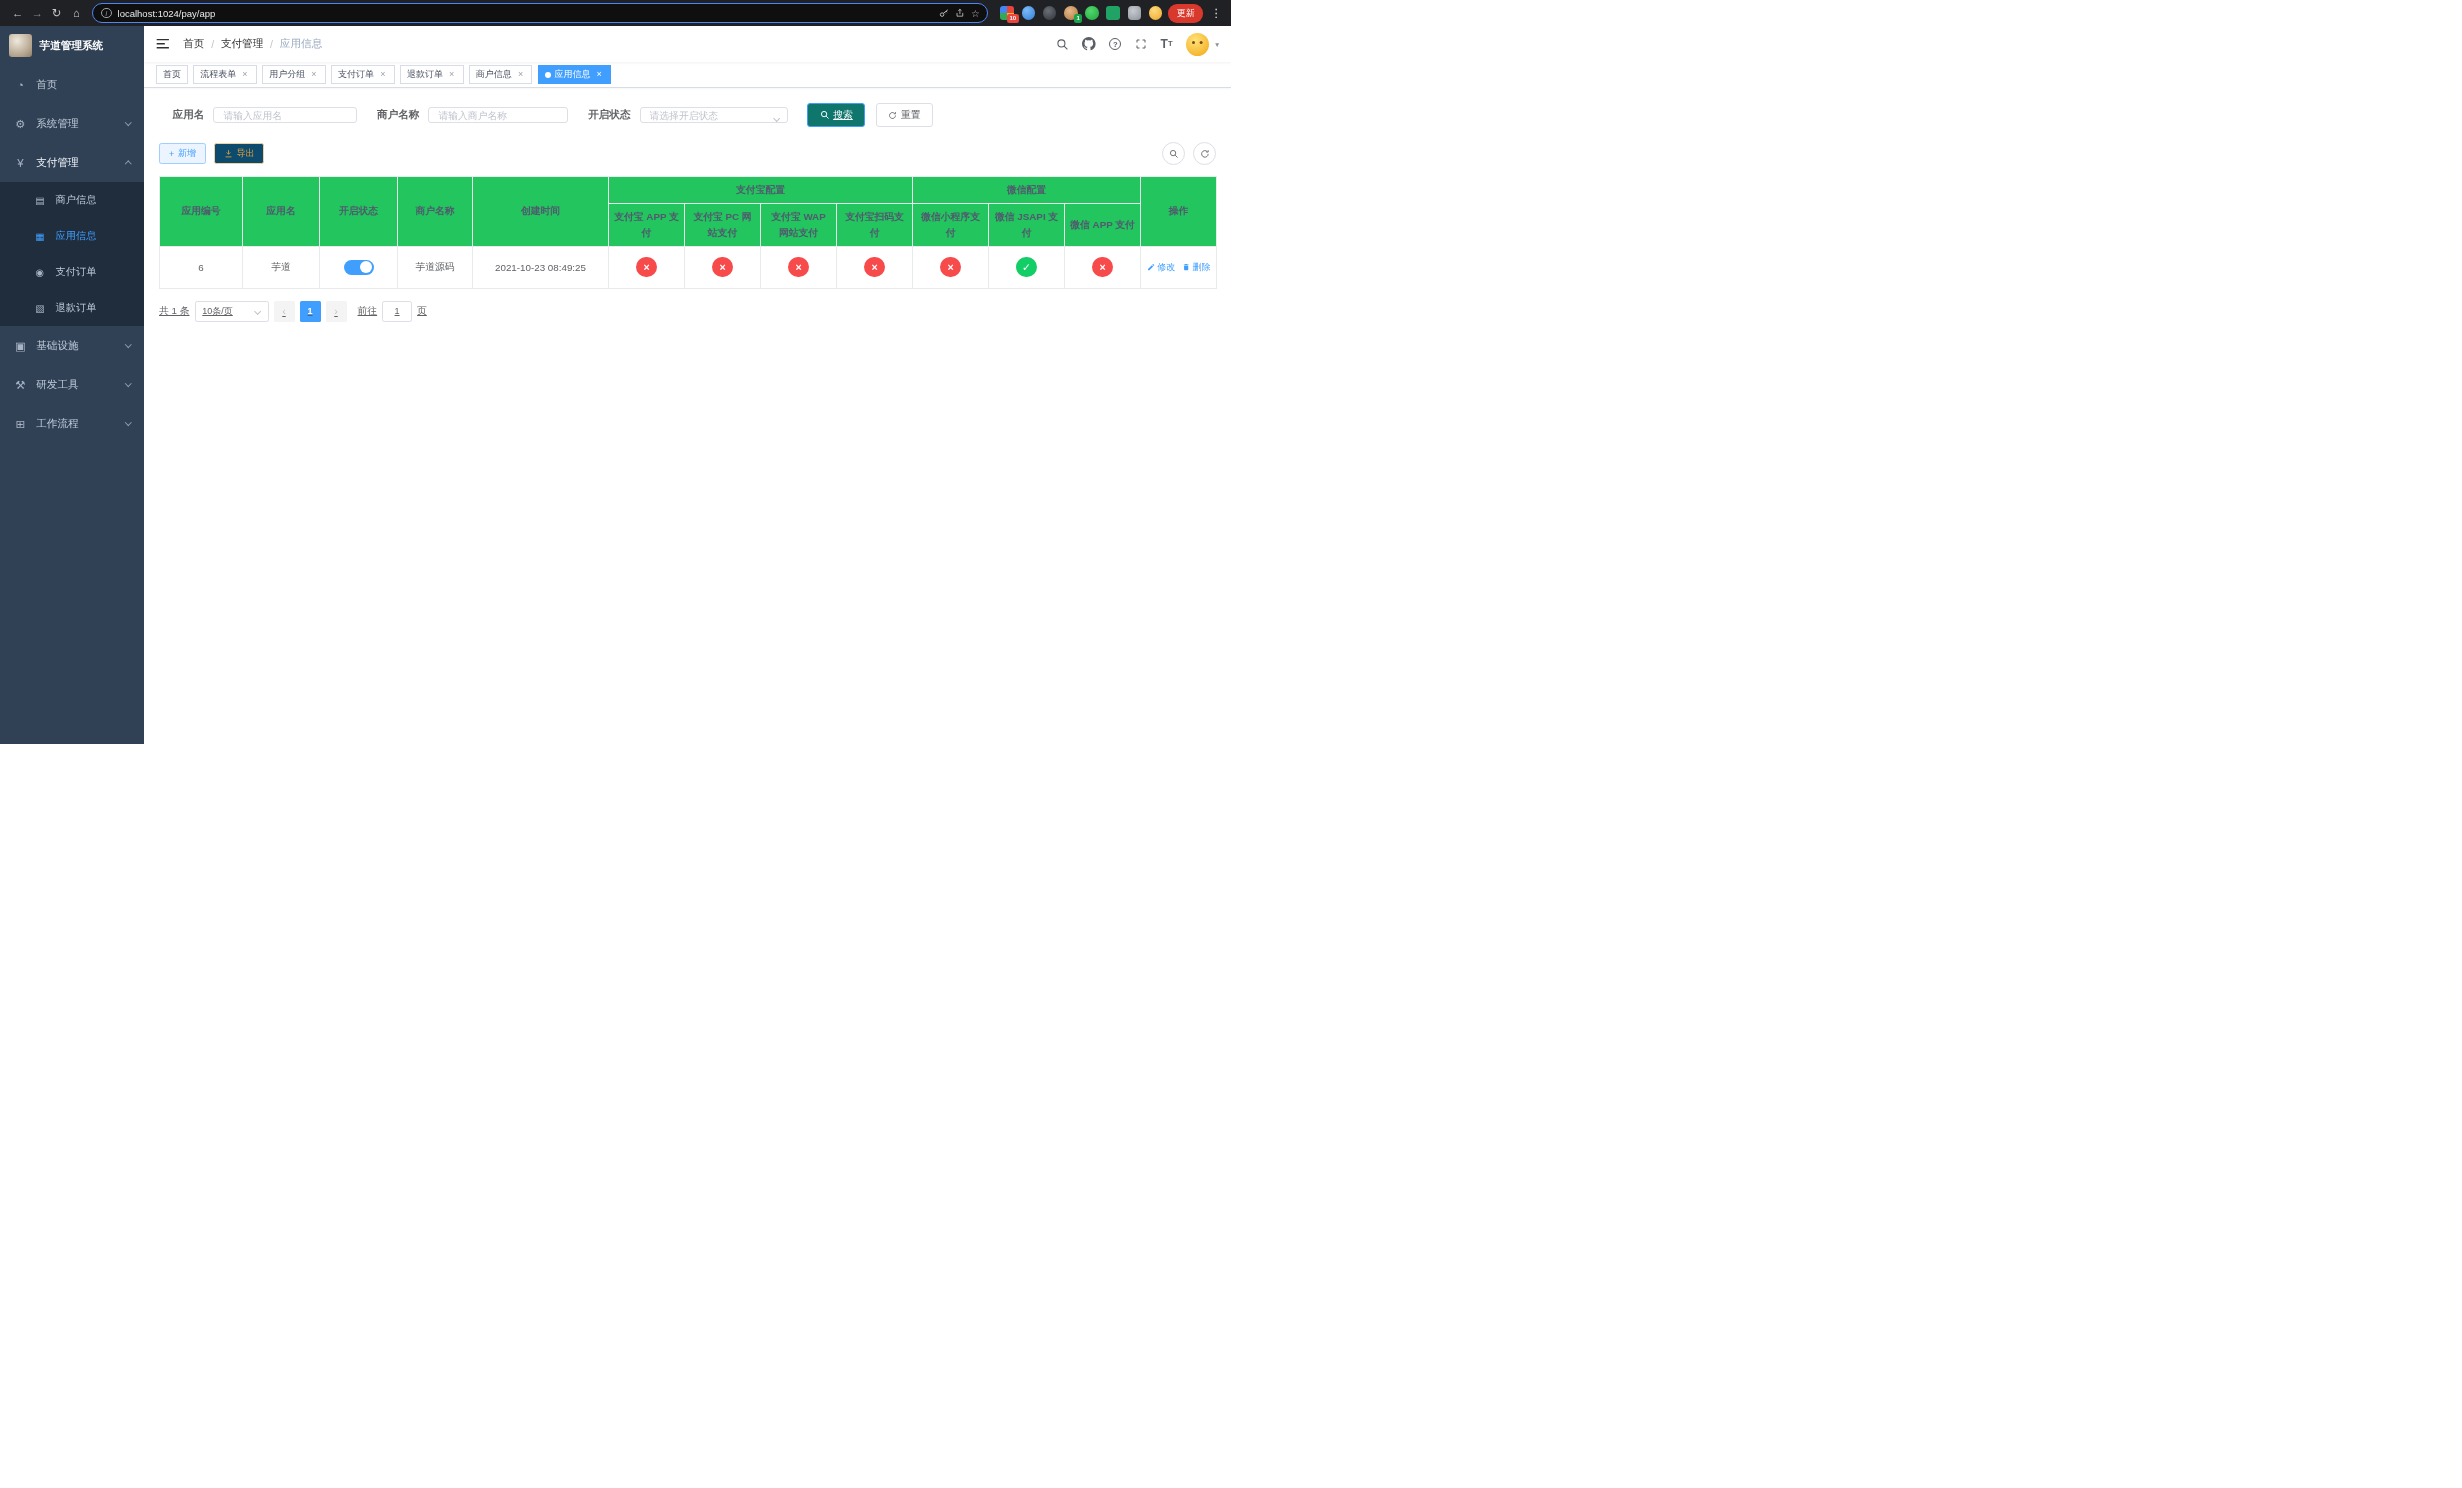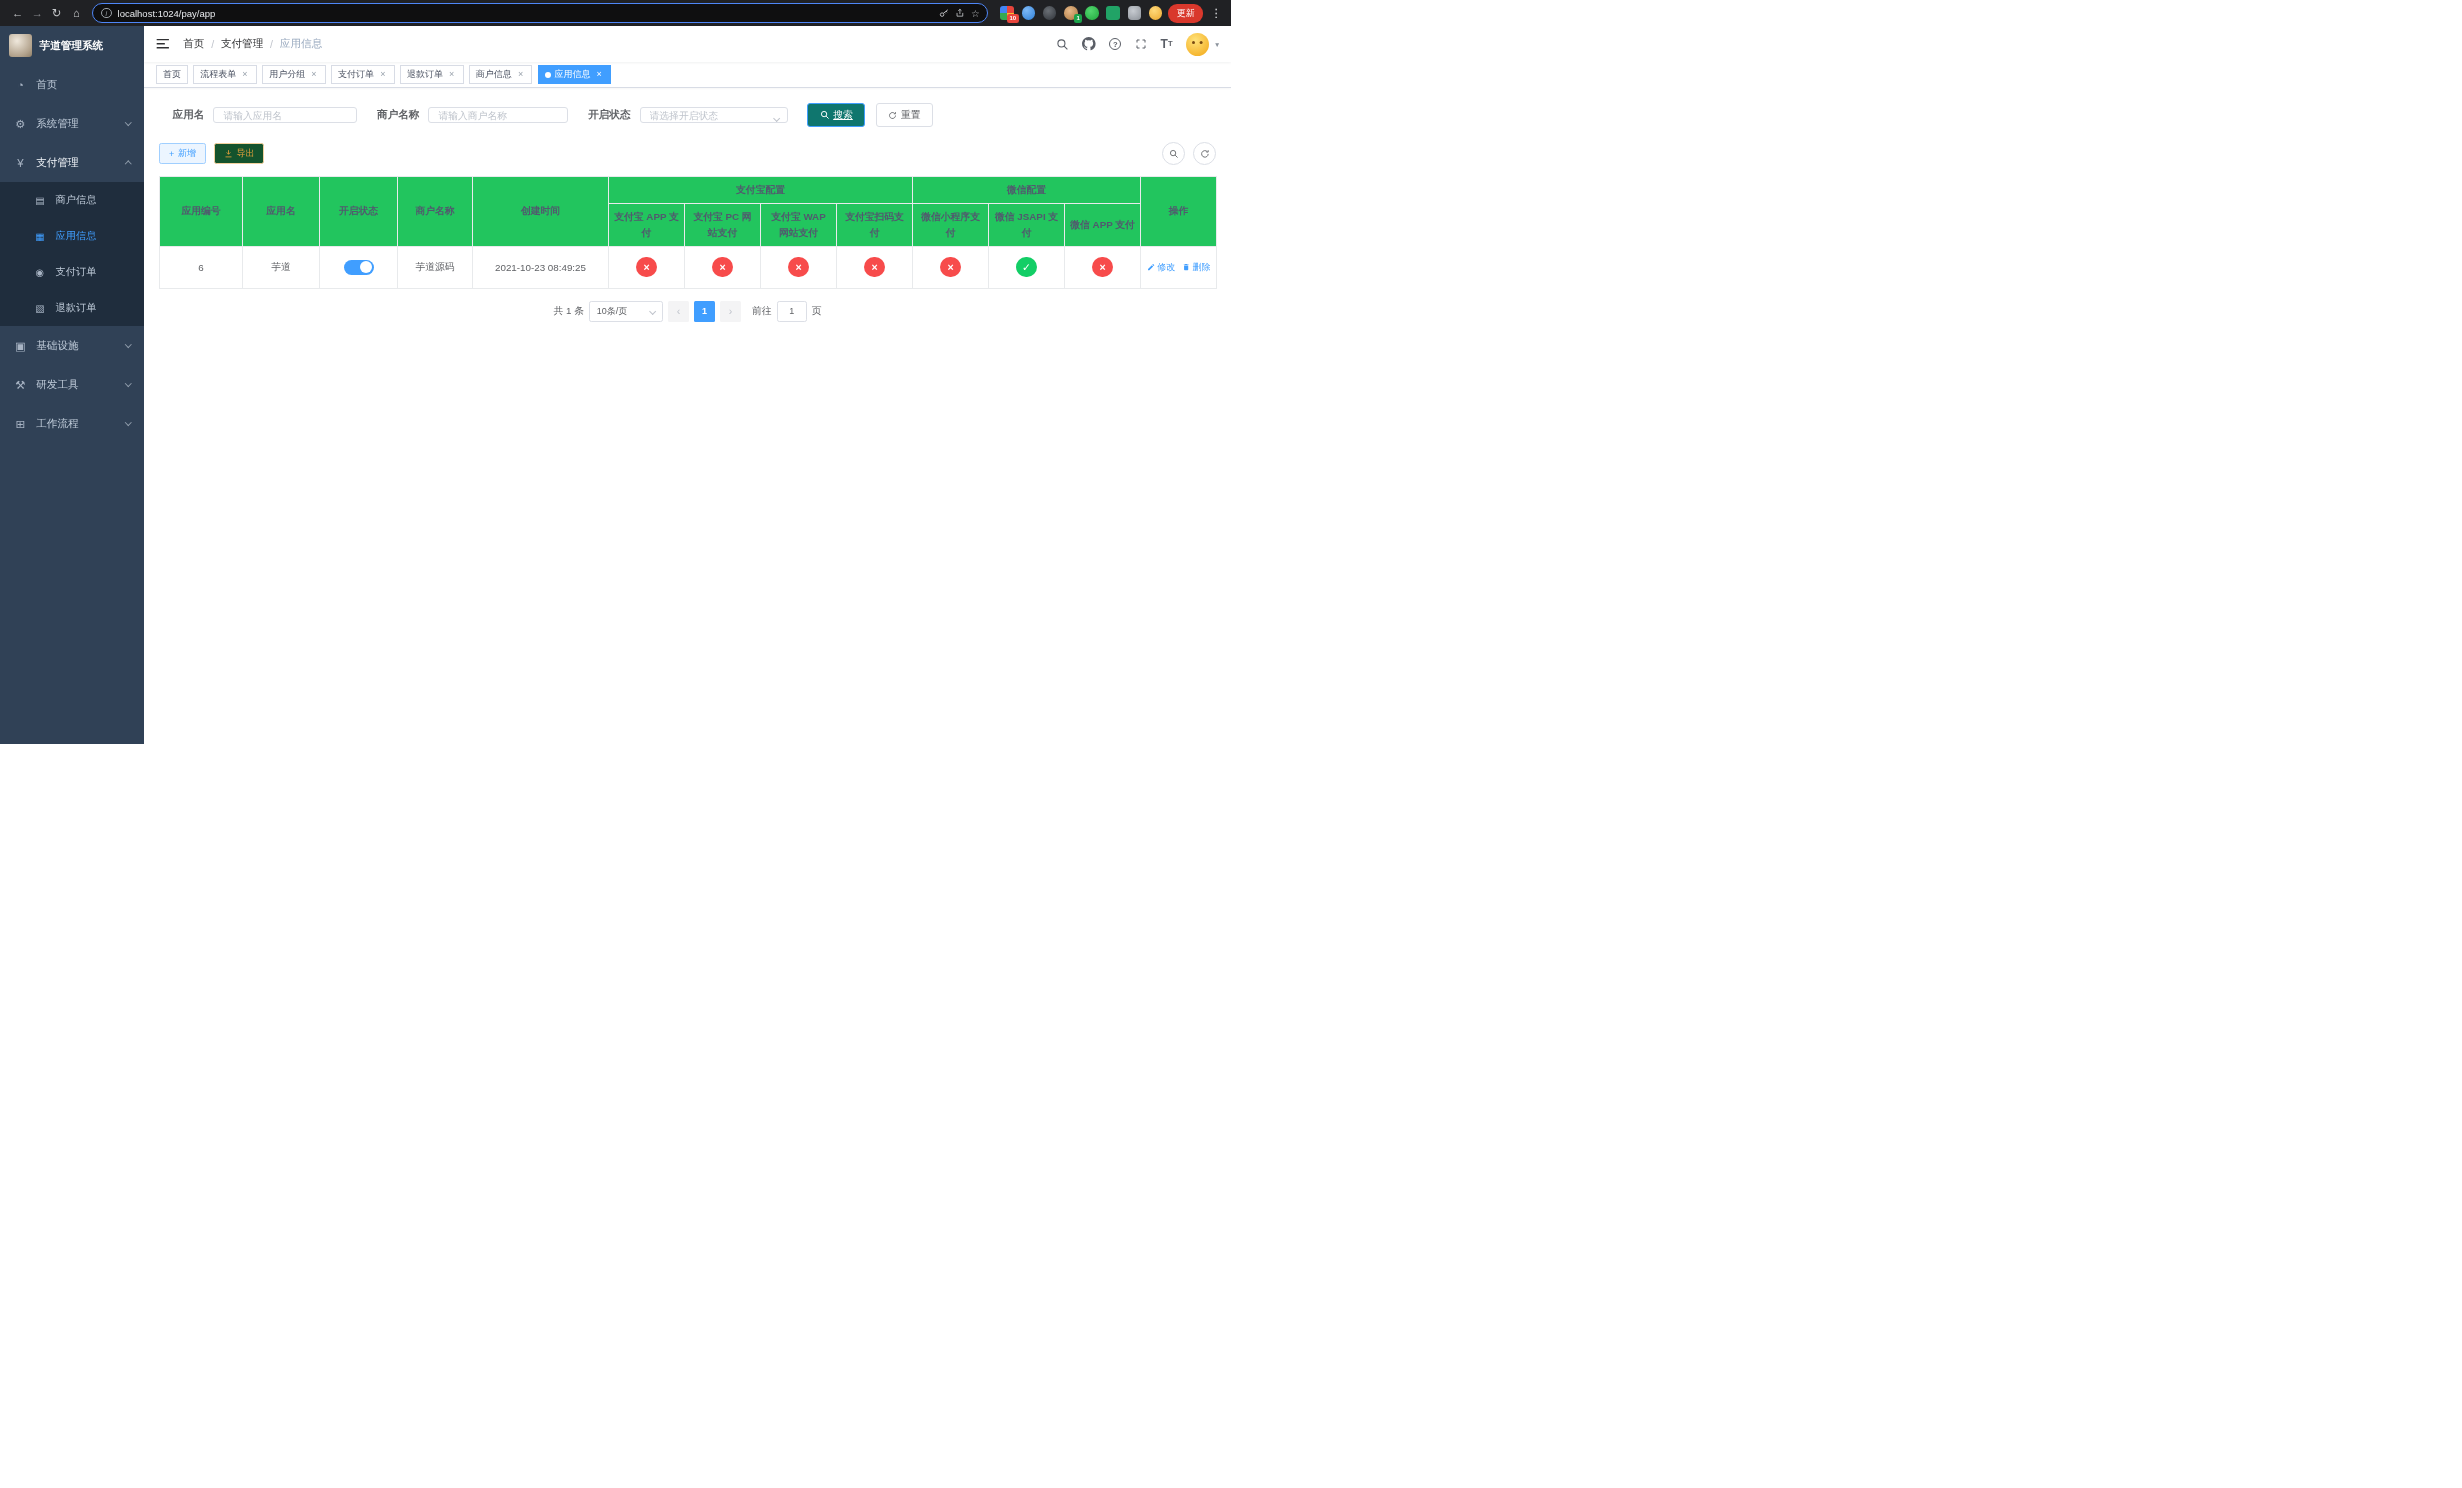--- a/index.html
+++ b/index.html
@@ -69,42 +69,42 @@
   .f-group { display:flex; align-items:center; margin-right:19.7px; }
   .f-label { font-size:10.6px; font-weight:700; color:#606266; margin-right:9px; white-space:nowrap; }
   .f-input { height:16px; border:0.8px solid #dcdfe6; border-radius:3px; padding:0 9px; font-size:9.8px; color:#606266; font-family:inherit; outline:none; }
   .f-input::placeholder { color:#bfc4cc; }
   .select-wrap { position:relative; }
   .sel-chev { position:absolute; right:8.3px; top:9px; width:5.3px; height:5.3px; border-right:1px solid #c0c4cc; border-bottom:1px solid #c0c4cc; transform:rotate(45deg); pointer-events:none; }
   .btn { display:inline-flex; align-items:center; justify-content:center; gap:3.8px; height:24px; padding:0 11.4px; border-radius:3px; font-size:9.8px; border:0.8px solid #dcdfe6; background:#fff; color:#606266; cursor:pointer; font-family:inherit; white-space:nowrap; }
   .btn-primary { background:#0f766e; border-color:#409eff; color:#fff;text-decoration:underline; }
   .btn-sm { height:21px; padding:0 9px; font-size:9px; border-radius:2.3px; }
   .btn-plain-primary { background:#ecf5ff; border-color:#a0cfff; color:#409eff; }
-  .btn-plain-warning { background:#14532d; border-color:#f3d19e; color:#e6a23c; }
+  .btn-plain-warning { background:#0c4a6e; border-color:#f3d19e; color:#e6a23c; }
   .toolbar { display:flex; align-items:center; gap:7.6px; margin-bottom:10.6px; }
   .toolbar-right { margin-left:auto; display:flex; gap:7.6px; }
   .circle-btn { width:23px; height:23px; border-radius:50%; border:0.8px solid #dcdfe6; background:#fff; color:#606266; display:flex; align-items:center; justify-content:center; cursor:pointer; }
 
   
   .data-table { width:100%; border-collapse:collapse; table-layout:fixed; font-size:9.8px; color:#606266; }
   .data-table th, .data-table td { border:0.8px solid #e8eaec; }
   .data-table thead th { background:#22c55e; color:#515a6e; font-weight:700; padding:5.3px 4.5px; line-height:1.6; text-align:center; }
   .data-table tbody td { text-align:center; padding:9px 3px; height:42px; background:#fff; }
   .switch { width:30px; height:15px; border-radius:7.6px; background:#dcdfe6; position:relative; display:inline-block; vertical-align:middle; cursor:pointer; }
   .switch::after { content:""; position:absolute; left:1.5px; top:1.5px; width:12px; height:12px; border-radius:50%; background:#fff; }
   .switch.on { background:#409eff; }
   .switch.on::after { left:16.7px; }
   .status-ic { width:20.4px; height:20.4px; border-radius:50%; margin:0 auto; display:flex; align-items:center; justify-content:center; color:#fff; font-size:10.6px; font-weight:bold; }
   .status-ic.no { background:#f74b4b; }
   .status-ic.ok { background:#13ce66; }
   .op-cell { display:flex; justify-content:center; gap:6.8px; align-items:center; }
   .op-link { color:#409eff; font-size:9px; display:inline-flex; align-items:center; gap:2.3px; cursor:pointer; white-space:nowrap; }
 
   
-  .pagination { display:flex; align-items:center; justify-content:center; gap:5px; margin-top:12px; font-size:9.8px; color:#606266; }
+  .pagination { display:flex; align-items:center; justify-content:flex-start; gap:5px; margin-top:12px; font-size:9.8px; color:#606266;text-decoration:underline; }
   .page-size { position:relative; width:74px; height:21px; border:0.8px solid #dcdfe6; border-radius:2.3px; display:flex; align-items:center; padding:0 16.7px 0 6.8px; font-size:9px; color:#606266; cursor:pointer; }
   .page-size .sel-chev { top:7.6px; right:6.8px; }
   .pg-btn { min-width:21px; height:21px; background:#f4f4f5; border-radius:1.5px; display:flex; align-items:center; justify-content:center; color:#c0c4cc; font-size:10.6px; cursor:pointer; }
   .pg-btn.page { background:#409eff; color:#fff; font-weight:bold; font-size:9px; }
   .goto-input { width:30px; height:21px; border:0.8px solid #dcdfe6; border-radius:2.3px; text-align:center; font-size:9px; color:#606266; font-family:inherit; outline:none; }
 </style>
 </head>
 <body>
 
 <div class="chrome">

